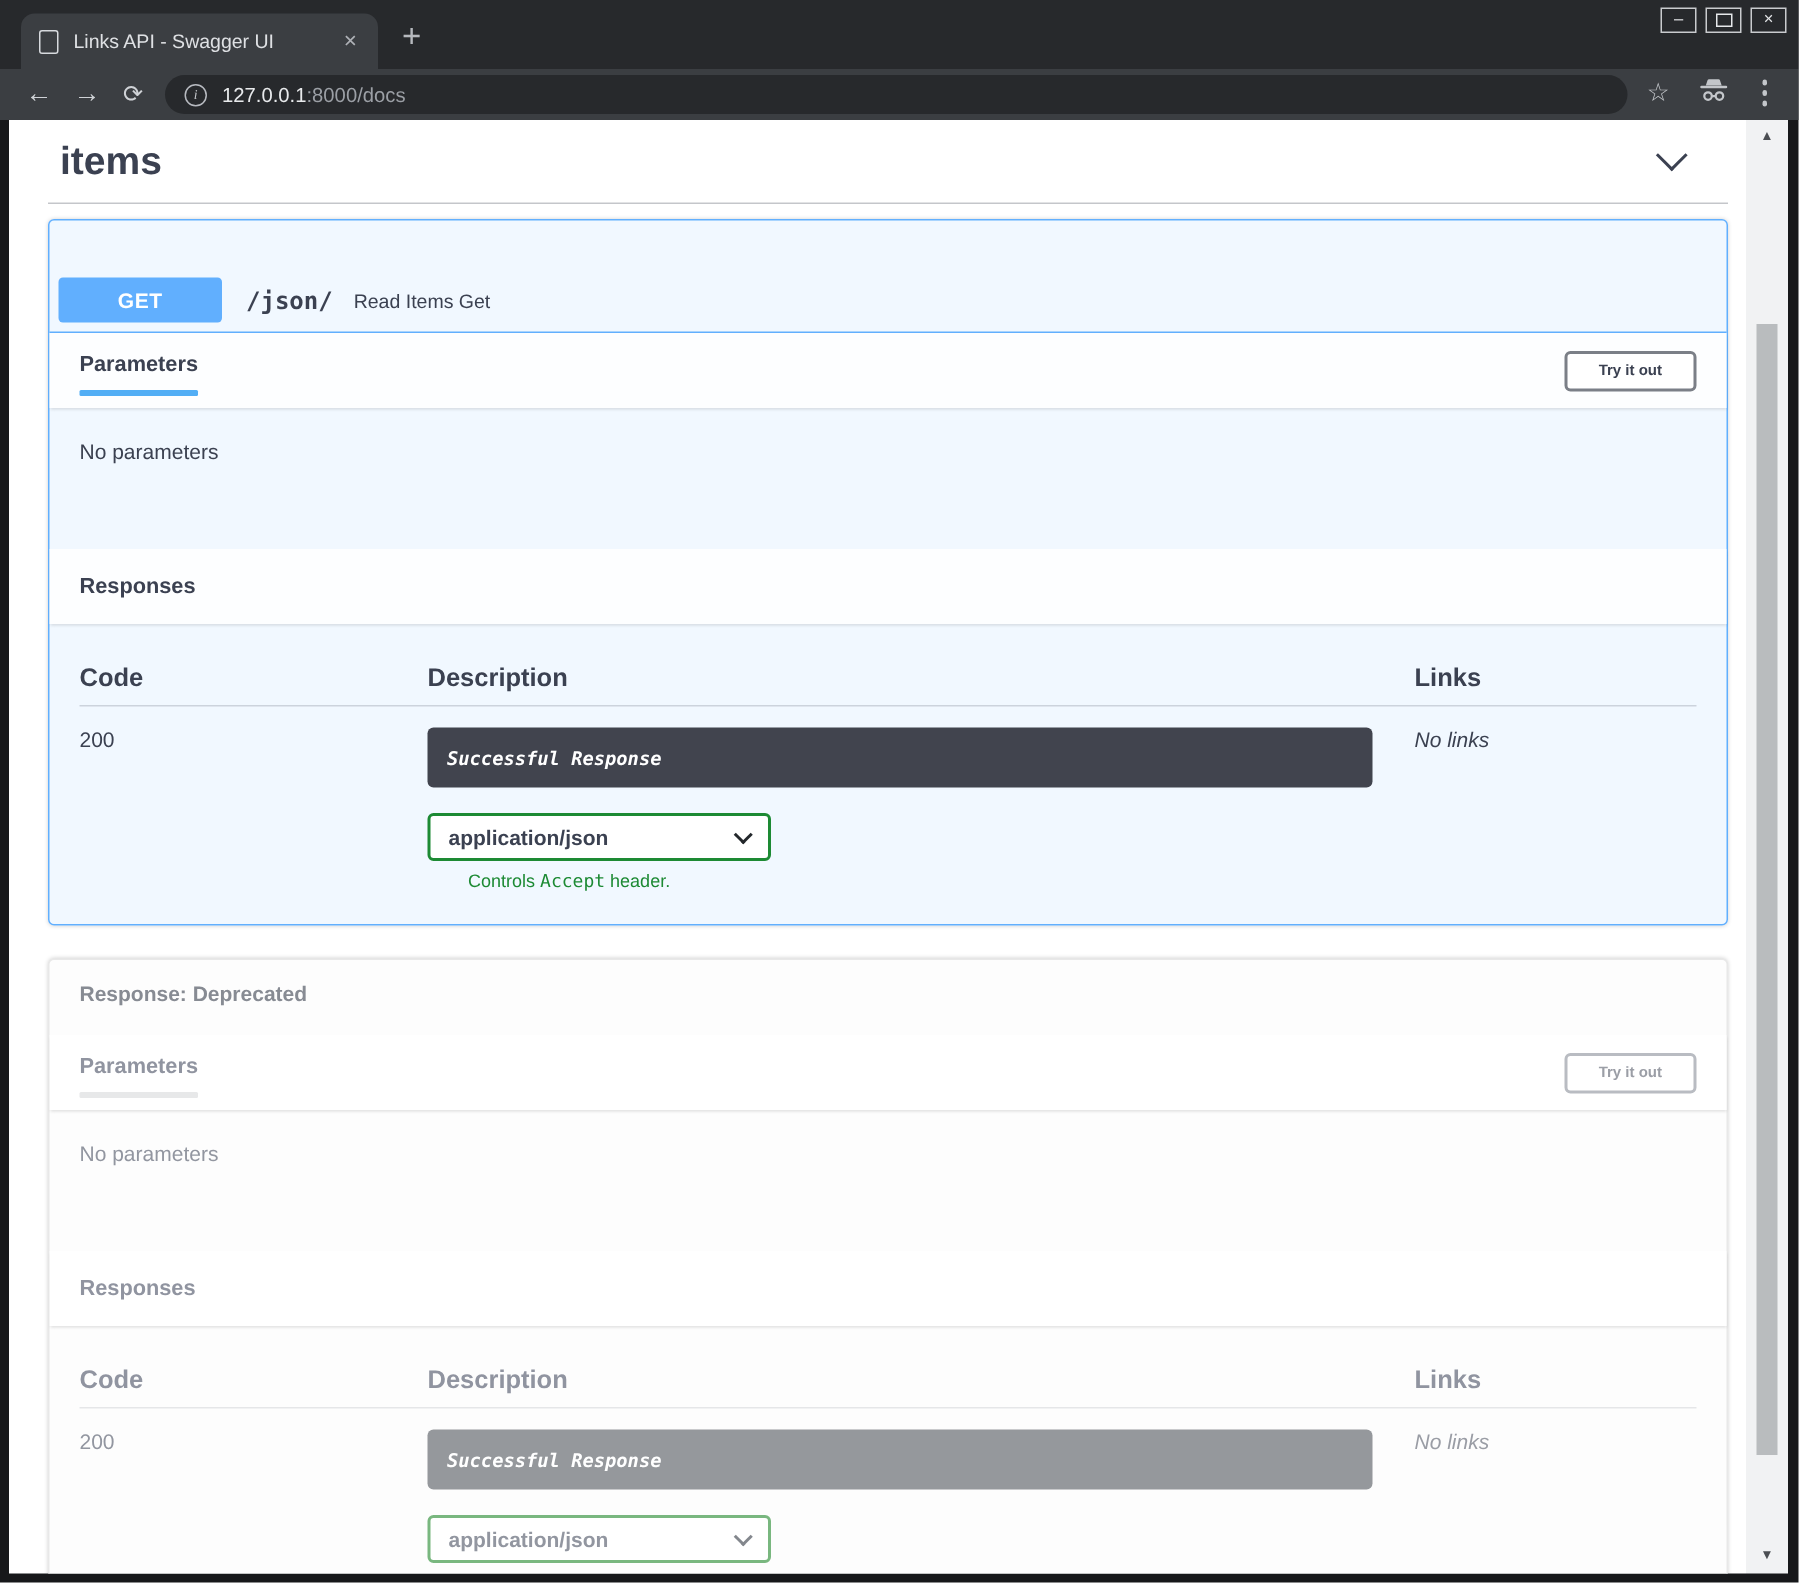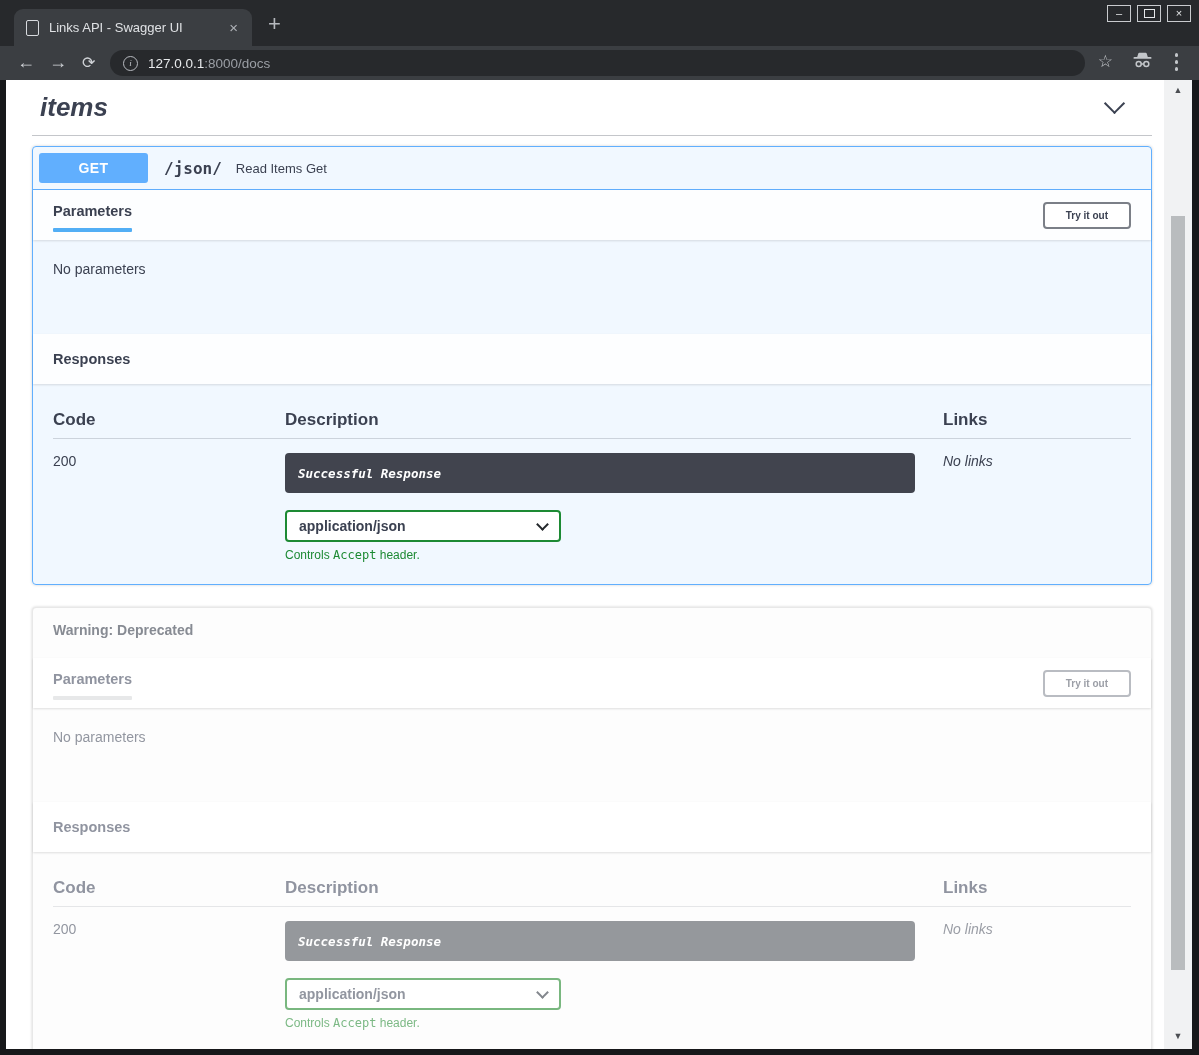--- a/index.html
+++ b/index.html
@@ -37,28 +37,28 @@
   .kebab-icon i{width:3.5px;height:3.5px;border-radius:50%;background:#c3c6ca;display:block;}
   
   .viewport{position:absolute;top:80px;left:6px;width:1158px;bottom:6px;background:#fff;overflow:hidden;}
   .scrollbar{position:absolute;top:80px;right:7px;width:28px;bottom:6px;background:#f1f2f3;}
   .sb-arrow{position:absolute;left:0;right:0;text-align:center;color:#4b4e52;font-size:9px;}
   .sb-up{top:5px;} .sb-down{bottom:8px;}
   .sb-thumb{position:absolute;top:136px;left:7px;width:14px;height:754px;background:#b9bcbe;}
   
   .swagger{padding:8px 0 0 26px;width:1120px;color:#3b4151;}
   .tag-row{display:flex;align-items:center;justify-content:space-between;
-           padding:4px 30px 12px 8px;border-bottom:1px solid rgba(59,65,81,.3);font-style:italic;}
+           padding:4px 30px 12px 8px;border-bottom:1px solid rgba(59,65,81,.3);}
   .tag-row h4{margin:0;font-size:26px;font-weight:bold;color:#3b4151;}
   .chev-lg{width:13px;height:13px;border-right:2px solid #3b4151;border-bottom:2px solid #3b4151;
            transform:rotate(45deg);margin-top:-8px;}
   .opblock{border-radius:4px;margin-top:10px;box-shadow:0 0 3px rgba(0,0,0,.18);}
   .opblock.active{border:1px solid #61affe;background:rgba(97,175,254,.09);}
   .opblock.deprecated{border:1px solid #e8e8e8;background:#fdfdfd;}
-  .op-summary{display:flex;align-items:center;padding:6px;}
+  .op-summary{display:flex;align-items:center;padding:6px;margin-top:32px;}
   .active .op-summary{border-bottom:1px solid #61affe;}
   .method{width:109px;text-align:center;padding:7px 0;border-radius:3px;font-weight:bold;font-size:14px;
           color:#fff;background:#61affe;letter-spacing:.4px;flex:0 0 auto;}
   .deprecated .method{background:#ebebeb;color:#fbfcfd;}
   .path{font-family:"DejaVu Sans Mono", monospace;font-size:16px;font-weight:700;color:#3b4151;margin-left:16px;}
   .deprecated .path{color:#8b8f98;text-decoration:line-through;}
   .op-desc{font-size:13px;color:#3b4151;margin-left:14px;}
   .deprecated .op-desc{color:#9498a1;}
   .dep-warning{padding:14px 20px 20px;font-size:14px;font-weight:bold;color:#878b93;}
   .sec-header{display:flex;justify-content:space-between;align-items:center;
@@ -84,28 +84,28 @@
   .col-links{width:188px;flex:0 0 auto;}
   .trow{display:flex;padding-top:14px;font-size:14px;}
   .trow .col-code{color:#3b4151;}
   .deprecated .trow .col-code{color:#9296a0;}
   .resp-box{background:#41444e;border-radius:4px;padding:12px 13px;margin-right:28px;}
   .deprecated .resp-box{background:#95989c;}
   .resp-box span{font-family:"DejaVu Sans Mono", monospace;font-style:italic;font-weight:bold;
                  font-size:12.5px;color:#fff;}
   .no-links{font-style:italic;color:#3b4151;}
   .deprecated .no-links{color:#9a9da5;}
-  .media-select{margin-top:17px;width:276px;box-sizing:border-box;border:2px solid #1d8a34;border-radius:4px;
+  .media-select{margin-top:17px;width:229px;box-sizing:border-box;border:2px solid #1d8a34;border-radius:4px;
                 background:#fff;padding:6px 12px;display:flex;align-items:center;justify-content:space-between;
                 font-weight:bold;font-size:14px;color:#3b4151;}
   .deprecated .media-select{border-color:#79b77f;color:#9296a0;}
   .sel-chev{width:7px;height:7px;border-right:2px solid #23272b;border-bottom:2px solid #23272b;
             transform:rotate(45deg);margin-top:-3px;}
   .deprecated .sel-chev{border-color:#83878d;}
-  .accept-note{margin-top:6px;font-size:12px;color:#1d8a34;}
+  .accept-note{margin-top:6px;font-size:12px;color:#1d8a34;margin-left:27px;}
   .accept-note code{font-family:"DejaVu Sans Mono", monospace;font-size:12px;}
   .deprecated .accept-note{color:#7cb985;}
 </style>
 </head>
 <body>
 
 <div class="titlebar">
   <div class="tab">
     <span class="favicon"></span>
     <span class="tab-title">Links API - Swagger UI</span>
@@ -190,21 +190,21 @@
               <span class="sel-chev"></span>
             </div>
             <div class="accept-note"><span>Controls </span><code>Accept</code><span> header.</span></div>
           </div>
           <span class="col-links no-links">No links</span>
         </div>
       </div>
     </section>
 
     <section class="opblock deprecated" style="margin-top:22px;">
-      <div class="dep-warning">Warning: Deprecated</div>
+      <div class="dep-warning">Response: Deprecated</div>
       <div class="sec-header">
         <div class="tab-wrap">
           <h5>Parameters</h5>
           <div class="tab-underline"></div>
         </div>
         <button class="try-btn">Try it out</button>
       </div>
       <div class="params-body">
         <span>No parameters</span>
       </div>

